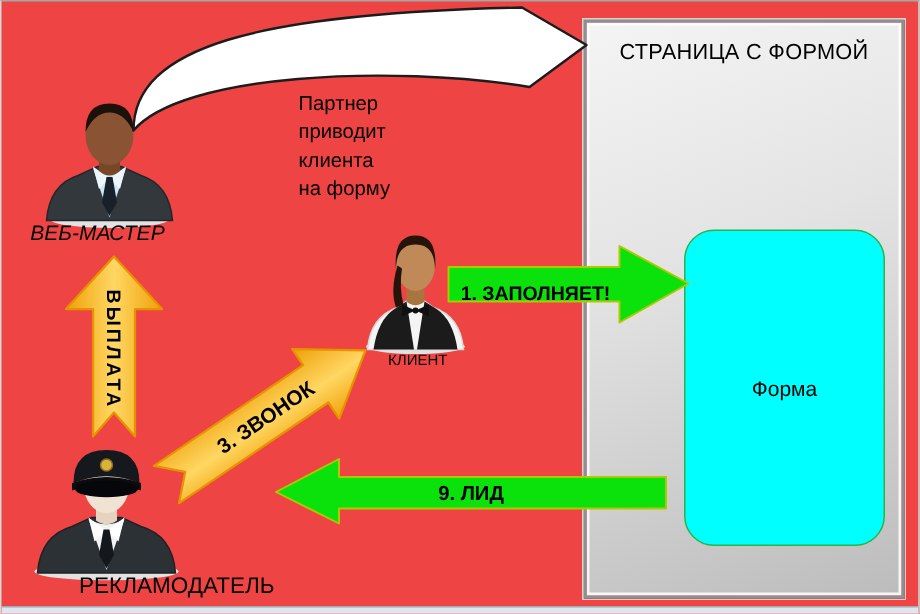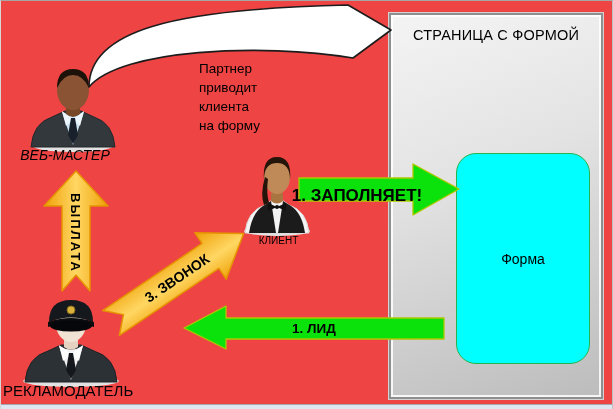--- a/index.html
+++ b/index.html
@@ -23,31 +23,31 @@
   .form-box{
     position:absolute;left:455px;top:152px;width:134px;height:211px;box-sizing:border-box;
     background:#00ffff;border:1px solid #2ab34a;border-radius:20px;
     display:flex;align-items:center;justify-content:center;font-size:14px;
   }
   .figure{position:absolute;}
   .figure svg{display:block;}
   .actor-label{position:absolute;font-size:14px;text-align:center;white-space:nowrap;}
   .webmaster-label{left:4px;top:146px;width:120px;font-style:italic;}
   .client-label{left:235px;top:234px;width:85px;font-size:10px;}
-  .advertiser-label{left:2px;top:381px;width:180px;text-align:left;font-size:15px;}
+  .advertiser-label{left:2px;top:381px;width:180px;text-align:right;font-size:15px;}
   .note{position:absolute;left:198px;top:58px;width:112px;text-align:left;
     font-size:13.5px;line-height:19px;}
   .arrows{position:absolute;left:0;top:0;width:613px;height:409px;pointer-events:none;}
   .arrow-label{position:absolute;display:flex;align-items:center;justify-content:center;
     font-weight:700;color:#000;white-space:nowrap;}
   .payout-label{left:15px;top:221px;width:120px;height:22px;font-size:13px;
     letter-spacing:2px;transform:rotate(90deg);}
   .call-label{left:116px;top:266px;width:120px;height:22px;font-size:14px;
     transform:rotate(-34deg);}
-  .fills-label{left:299px;top:178px;width:114px;height:33px;font-size:17px;}
+  .fills-label{left:299px;top:178px;width:114px;height:33px;font-size:13px;}
   .lead-label{left:243px;top:317px;width:140px;height:21px;font-size:13.5px;}
 </style>
 </head>
 <body>
 
 <div class="stage">
 
   <div class="panel">
     <div class="panel-title">СТРАНИЦА С ФОРМОЙ</div>
   </div>
@@ -136,16 +136,16 @@
     </g>
 
     <polygon points="298,177 412,177 412,163 458,188 412,214 412,200 298,200" stroke="#AFC800" stroke-width="1.3" stroke-linejoin="round" fill="#0BE20B"></polygon>
 
     <polygon points="183,327 225,305 225,317 443,317 443,338 225,338 225,348" stroke="#AFC800" stroke-width="1.3" stroke-linejoin="round" fill="#0BE20B"></polygon>
   </svg>
 
   <div class="arrow-label payout-label">ВЫПЛАТА</div>
   <div class="arrow-label call-label">3. ЗВОНОК</div>
   <div class="arrow-label fills-label">1. ЗАПОЛНЯЕТ!</div>
-  <div class="arrow-label lead-label">1. ЛИД</div>
+  <div class="arrow-label lead-label">9. ЛИД</div>
 
   <div class="bottom-strip"></div>
 </div>
 
 </body></html>

